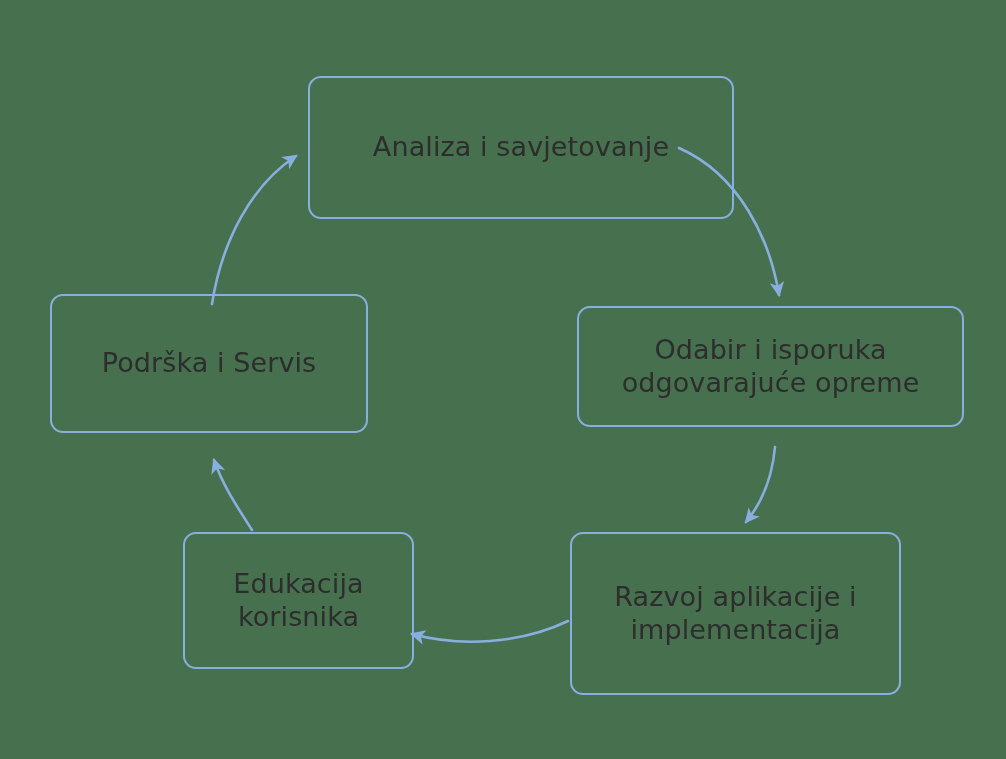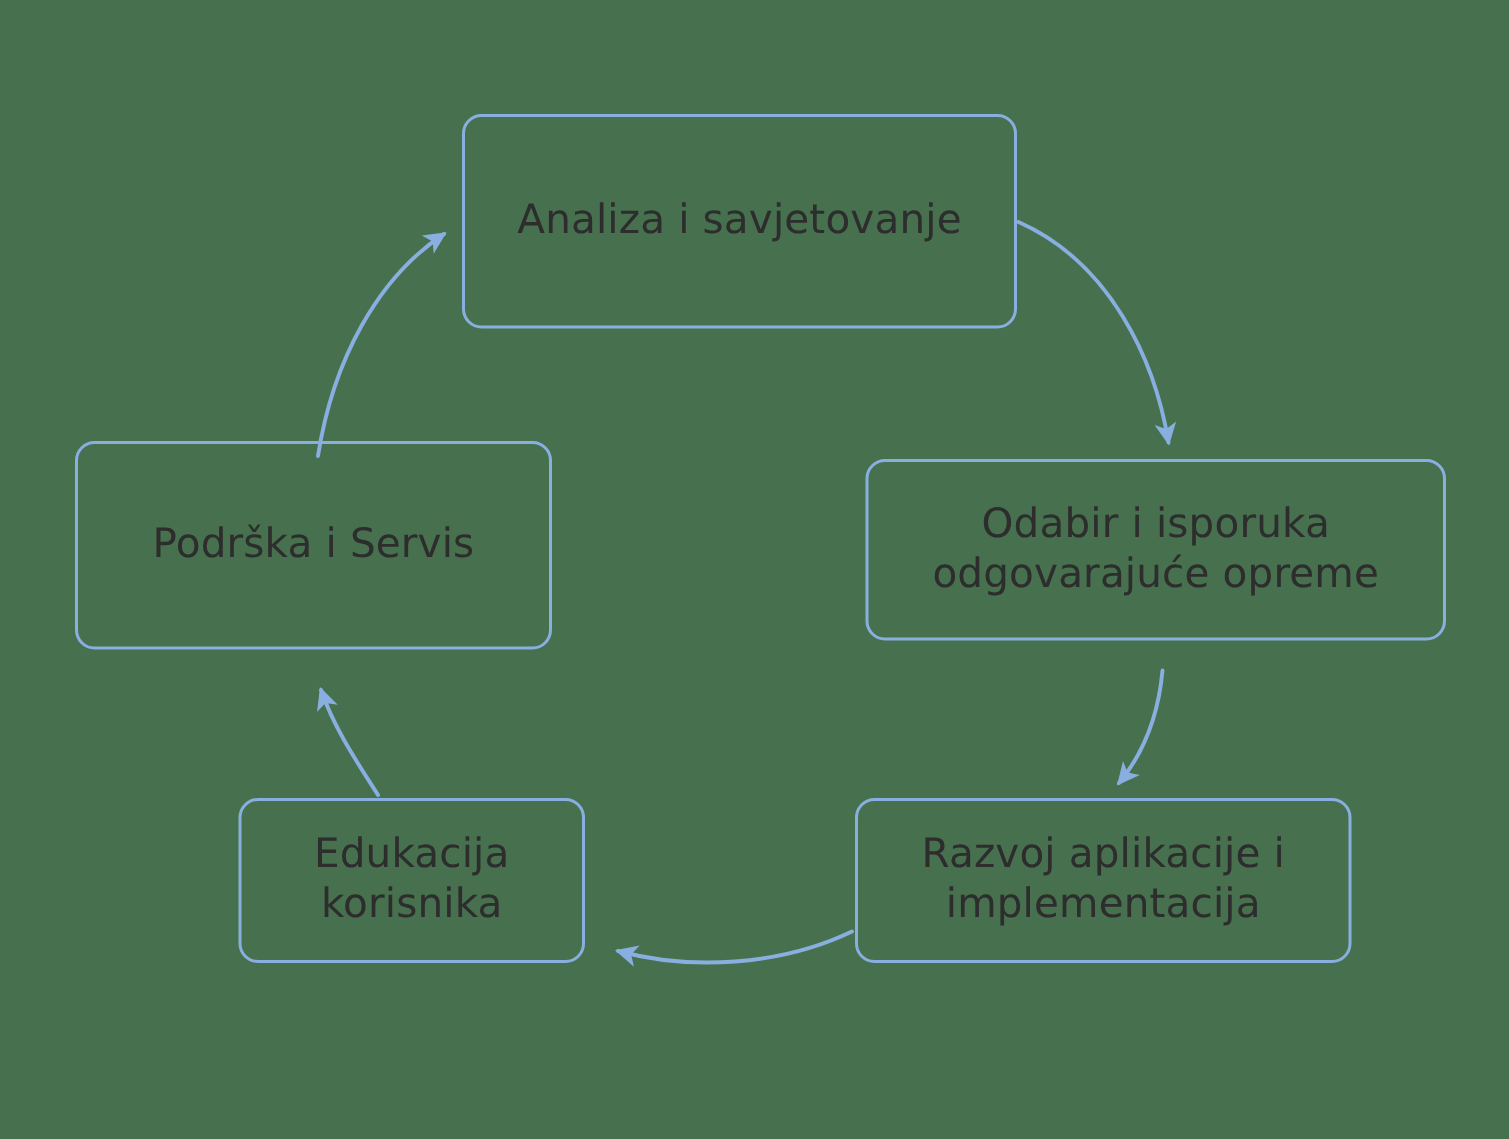--- a/index.html
+++ b/index.html
@@ -40,24 +40,24 @@
     letter-spacing: 0.1px;
     font-weight: 400;
     padding: 4px 10px;
     background: transparent;
   }
   .node-label {
     display: block;
     white-space: pre-line;
   }
   
-  #node-0 { left: 308px; top: 76px;  width: 370px; height: 143px; }
+  #node-0 { left: 308px; top: 76px;  width: 426px; height: 143px; }
   #node-1 { left: 577px; top: 306px; width: 387px; height: 121px; }
-  #node-2 { left: 570px; top: 532px; width: 331px; height: 110px; }
-  #node-3 { left: 159px; top: 532px; width: 231px; height: 110px; }
+  #node-2 { left: 570px; top: 532px; width: 331px; height: 163px; }
+  #node-3 { left: 183px; top: 532px; width: 231px; height: 137px; }
   #node-4 { left: 50px;  top: 294px; width: 318px; height: 139px; }
 </style>
 </head>
 <body>
 
 <div id="diagram">
 
   <svg id="arrow-layer" viewBox="0 0 1006 759">
     <defs>
       <marker id="arrowhead" markerWidth="7" markerHeight="7" refX="5.4" refY="3.2" orient="auto" markerUnits="strokeWidth">

